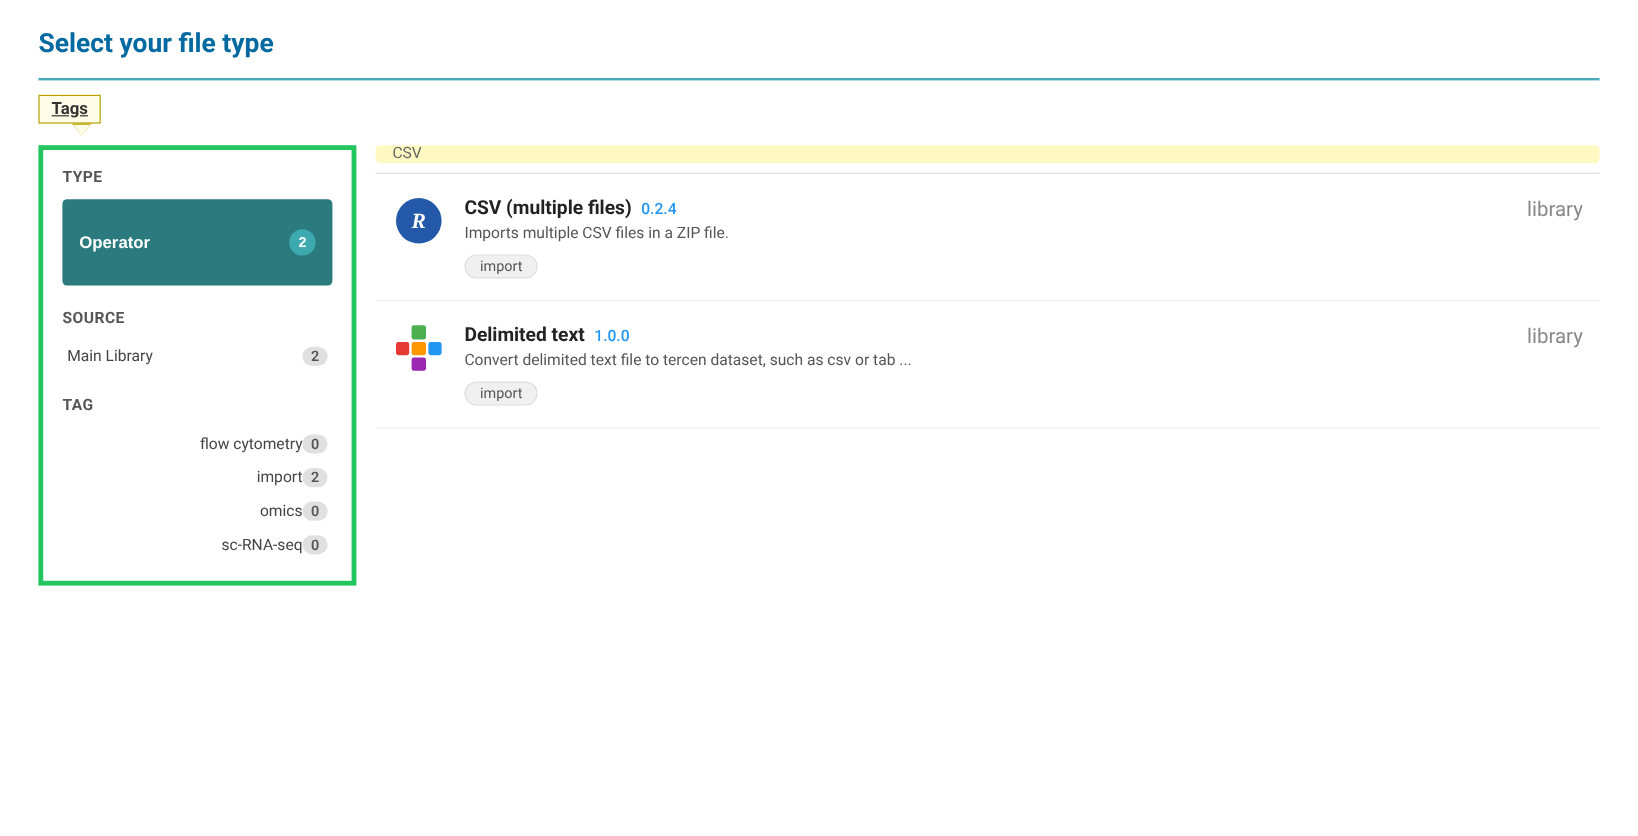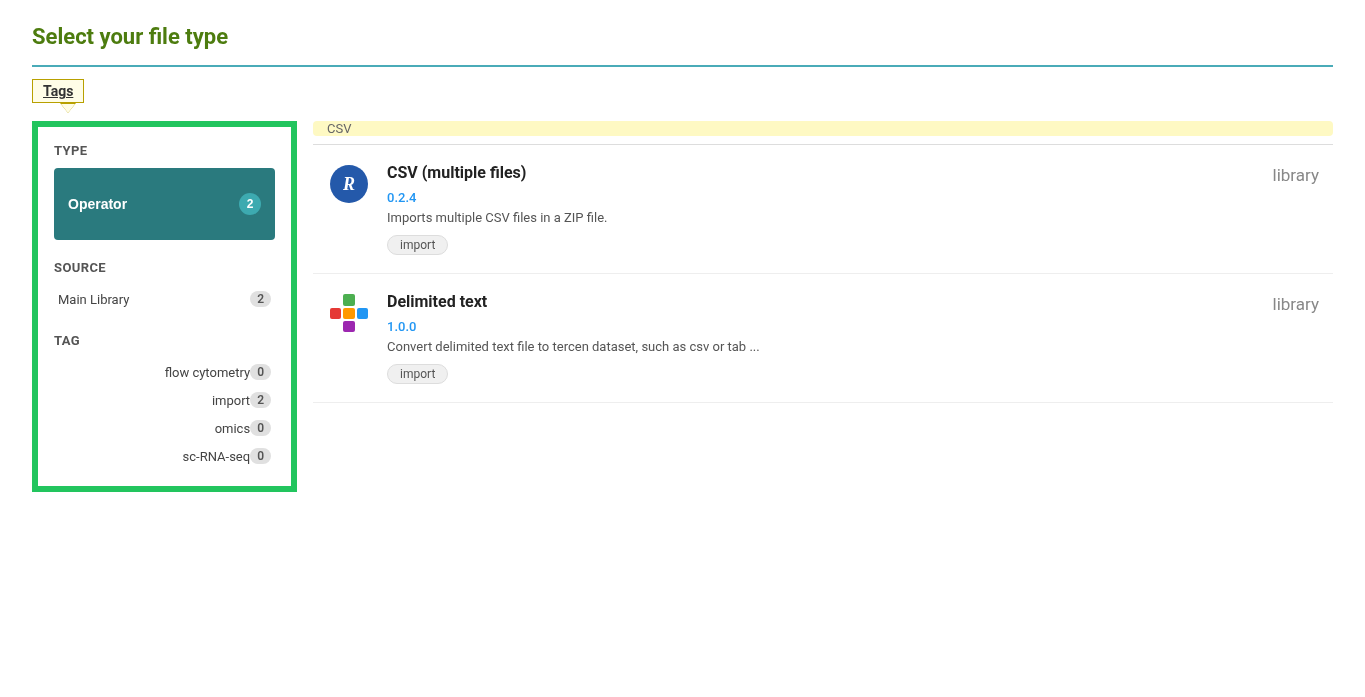--- a/index.html
+++ b/index.html
@@ -10,21 +10,21 @@
       font-size: 14px;
     }
     .page {
       padding: 24px 32px;
       max-width: 1365px;
     }
     .page-title {
       font-size: 22px;
       font-weight: 700;
       margin-bottom: 16px;
-      color: #4d7c0f;
+      color: #0369a1;
     }
     .top-divider {
       border: none;
       border-top: 2px solid #4AABB8;
       margin-bottom: 12px;
     }
     .tooltip-wrapper {
       position: relative;
       display: inline-block;
       margin-bottom: 8px;
@@ -61,21 +61,21 @@
       border-top: 9px solid #fffde7;
     }
     .main-layout {
       display: flex;
       gap: 0;
     }
     
     .sidebar {
       width: 265px;
       min-width: 265px;
-      border: 6px solid #22c55e;
+      border: 4px solid #22c55e;
       padding: 16px;
       margin-right: 16px;
       background: #fff;
     }
     .section-label {
       font-size: 13px;
       font-weight: 700;
       color: #555;
       margin-bottom: 10px;
       text-transform: uppercase;
@@ -196,21 +196,20 @@
       width: 100%;
       height: 100%;
       border-radius: 2px;
     }
     .result-body { flex: 1; }
     .result-title-row {
       display: flex;
       align-items: baseline;
       gap: 8px;
       margin-bottom: 4px;
-      flex-direction: column;
     }
     .result-name {
       font-size: 16px;
       font-weight: 700;
       color: #222;
     }
     .result-version {
       font-size: 13px;
       color: #2196F3;
       font-weight: 500;

